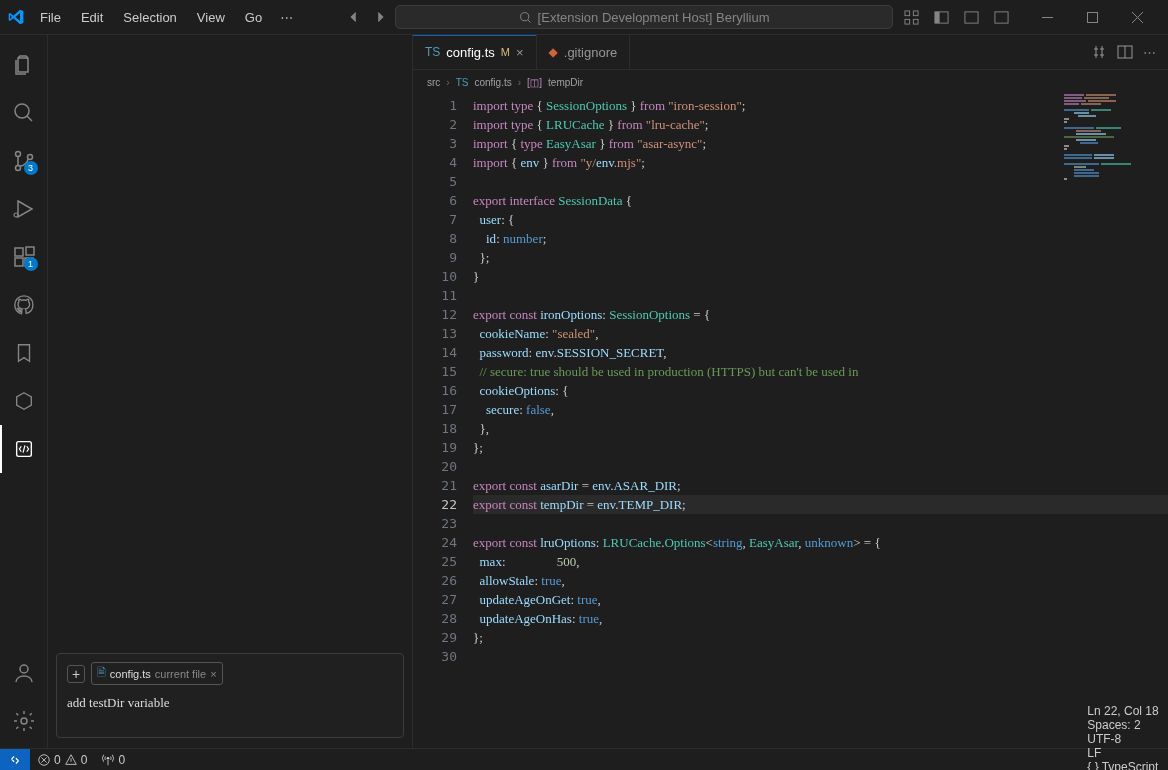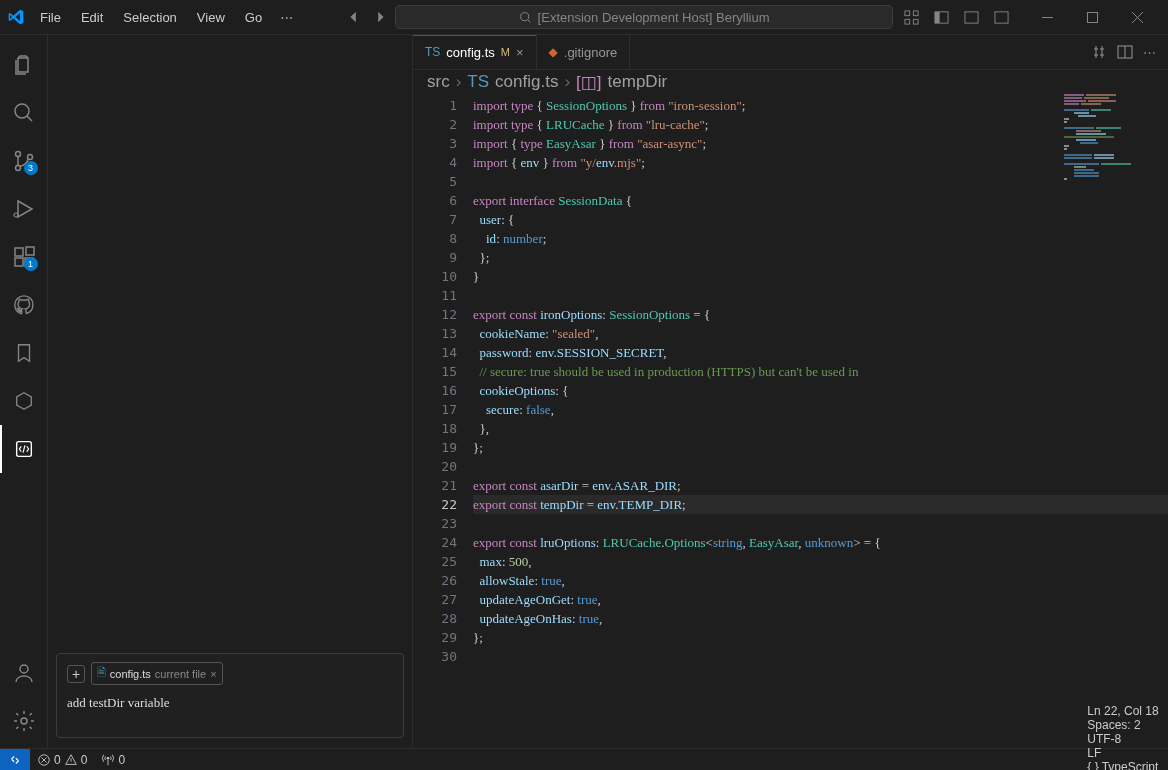--- a/index.html
+++ b/index.html
@@ -83,38 +83,38 @@
 .tab-bar { height:35px; display:flex; background:#1e1e1e; align-items:stretch; border-bottom:1px solid #2d2d2d; }
 .tab { display:flex; align-items:center; padding:0 12px; gap:6px; background:#1e1e1e; color:#969696; cursor:pointer; border-right:1px solid #2d2d2d; position:relative;}
 .tab.active { background:#1e1e1e; color:#fff; }
 .tab.active::after { content:''; position:absolute; top:0; left:0; right:0; height:1px; background:#0d63c0;}
 .tab-icon { color:#519aba; font-size:12px; }
 .tab-modified { color:#d7ba7d; font-size:11px; }
 .tab-close { color:#969696; }
 .tab-spacer { flex:1; }
 .tab-actions { display:flex; align-items:center; gap:10px; padding:0 12px; color:#969696; }
 
-.breadcrumb { height:24px; display:flex; align-items:center; padding:0 14px; gap:6px; color:#a0a0a0; font-size:17px; }
+.breadcrumb { height:24px; display:flex; align-items:center; padding:0 14px; gap:6px; color:#a0a0a0; font-size:10px; }
 .bc-sep { color:#666; }
 .bc-icon { color:#519aba; }
 .bc-sym { color:#c586c0; }
 
 .editor { flex:1; display:flex; font-family: 'Consolas','Menlo',monospace; font-size:13px; line-height:19px; overflow:hidden; position:relative; }
 .gutter { width:60px; text-align:right; padding-right:16px; color:#6e7681; user-select:none; padding-top:2px; }
 .gutter div { height:19px; }
 .gutter .current { color:#c6c6c6; }
 .code { flex:1; padding-top:2px; white-space:pre;font-family:Liberation Serif, serif; }
 .code .line { height:19px; }
 .code .line.current { background:#2a2a2a; }
 
 .tok-kw { color:#c586c0; }
 .tok-type { color:#569cd6; }
 .tok-cls { color:#4ec9b0; }
 .tok-str { color:#ce9178; }
-.tok-num { color:#b5cea8; }
+.tok-num { color:#b5cea8;margin-left:48px; }
 .tok-cmt { color:#6a9955; }
 .tok-const { color:#569cd6; }
 .tok-prop { color:#9cdcfe; }
 
 .minimap { position:absolute; top:59px; right:14px; width:90px; height:90px; opacity:0.6; }
 .minimap-line { height:2px; margin-bottom:1px; display:flex; gap:2px; }
 .mm { height:2px; }
 
 .statusbar { position:absolute; bottom:0; left:0; right:0; height:22px; background:#1e1e1e; border-top:1px solid #2d2d2d; display:flex; align-items:center; font-size:12px; color:#cccccc; }
 .sb-remote { height:22px; background:#0d63c0; color:#fff; display:flex; align-items:center; padding:0 8px; }

